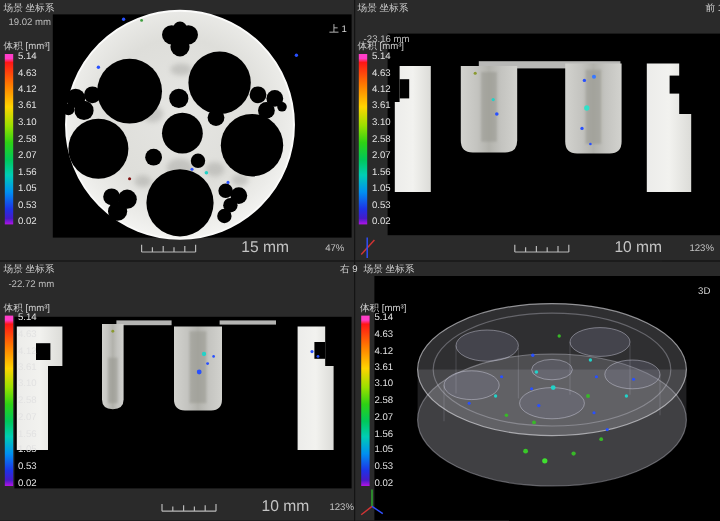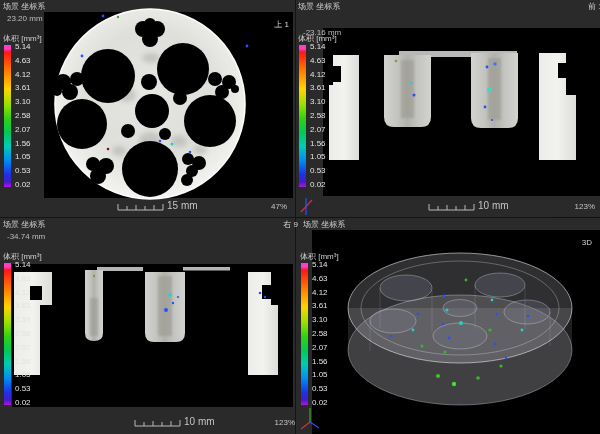--- a/index.html
+++ b/index.html
@@ -14,21 +14,21 @@
   .pct{color:#c4c4c4;}
   .cb-title{position:absolute;font-size:8px;color:#cfcfcf;z-index:3;white-space:nowrap;}
   .cb-bar{position:absolute;width:7px;height:142px;z-index:3;border:0;
     background:linear-gradient(to bottom,
       #ff3dc8 0%,#ff3dc8 2.6%,#ff1616 5%,#ff7a00 18%,#ffd400 31%,
       #9be000 42%,#2ed214 52%,#00c85a 62%,#00cdb4 71%,#0090f0 81%,
       #1e32e6 91%,#461ac8 96.5%,#b414e6 100%);}
   .cb-vals{position:absolute;display:flex;flex-direction:column;justify-content:space-between;
            height:146px;z-index:3;}
   .cb-val{font-size:8px;color:#e2e2e2;line-height:8px;}
-  .ruler-label{font-size:10px;color:#c4c4c4;line-height:9px;}
+  .ruler-label{font-size:13px;color:#c4c4c4;line-height:9px;margin-left:34px;}
 </style>
 </head>
 <body>
 
 <div id="app">
 
   <svg width="0" height="0" style="position:absolute">
     <defs>
       <radialGradient id="diskg" cx="50%" cy="45%" r="60%">
         <stop offset="0%" stop-color="#e6e6e3"></stop>
@@ -109,21 +109,21 @@
             <circle cx="82" cy="56" r="1.4" fill="#2850ff"></circle>
           <circle cx="172" cy="144" r="1.5" fill="#22d2c8"></circle>
             <circle cx="160" cy="141" r="1.3" fill="#2850ff"></circle>
           <circle cx="108" cy="149" r="1.3" fill="#801010"></circle>
             <circle cx="190" cy="152" r="1.3" fill="#2850ff"></circle>
         </g>
       </g>
       <path d="M118,210 V204 M118,210 H163 M163,210 V204 M127,210 V206 M136,210 V205 M145,210 V206 M154,210 V205" stroke="#b8b8b8" stroke-width="1" fill="none"></path>
     </svg>
     <span class="lbl" style="left:3px;top:2px">场景 坐标系</span>
-    <span class="lbl pos" style="left:7px;top:14px">23.20 mm</span>
+    <span class="lbl pos" style="left:7px;top:14px">19.02 mm</span>
     <span class="lbl vname" style="right:6px;top:20px">上 1</span>
     <span class="cb-title" style="left:3px;top:33px">体积 [mm³]</span>
     <div class="cb-bar" style="left:4px;top:45px"></div>
     <div class="cb-vals" style="left:15px;top:43px">
         <div class="cb-val">5.14</div>
         <div class="cb-val">4.63</div>
         <div class="cb-val">4.12</div>
         <div class="cb-val">3.61</div>
         <div class="cb-val">3.10</div>
         <div class="cb-val">2.58</div>
@@ -213,21 +213,21 @@
             <circle cx="178" cy="79" r="1.1" fill="#2850ff"></circle>
           <circle cx="173" cy="85" r="1.2" fill="#2850ff"></circle>
             <circle cx="166" cy="92" r="2" fill="#2850ff"></circle>
           <circle cx="260" cy="75" r="1.3" fill="#2850ff"></circle>
             <circle cx="265" cy="79" r="1.2" fill="#2850ff"></circle>
         </g>
       </g>
       <path d="M135,208 V202 M135,208 H180 M180,208 V202 M144,208 V204 M153,208 V203 M162,208 V204 M171,208 V203" stroke="#b8b8b8" stroke-width="1" fill="none"></path>
     </svg>
     <span class="lbl" style="left:3px;top:2px">场景 坐标系</span>
-    <span class="lbl pos" style="left:7px;top:14px">-34.74 mm</span>
+    <span class="lbl pos" style="left:7px;top:14px">-22.72 mm</span>
     <span class="lbl vname" style="right:-3px;top:2px">右 9</span>
     <span class="cb-title" style="left:3px;top:33px">体积 [mm³]</span>
     <div class="cb-bar" style="left:4px;top:45px"></div>
     <div class="cb-vals" style="left:15px;top:43px">
         <div class="cb-val">5.14</div>
         <div class="cb-val">4.63</div>
         <div class="cb-val">4.12</div>
         <div class="cb-val">3.61</div>
         <div class="cb-val">3.10</div>
         <div class="cb-val">2.58</div>

